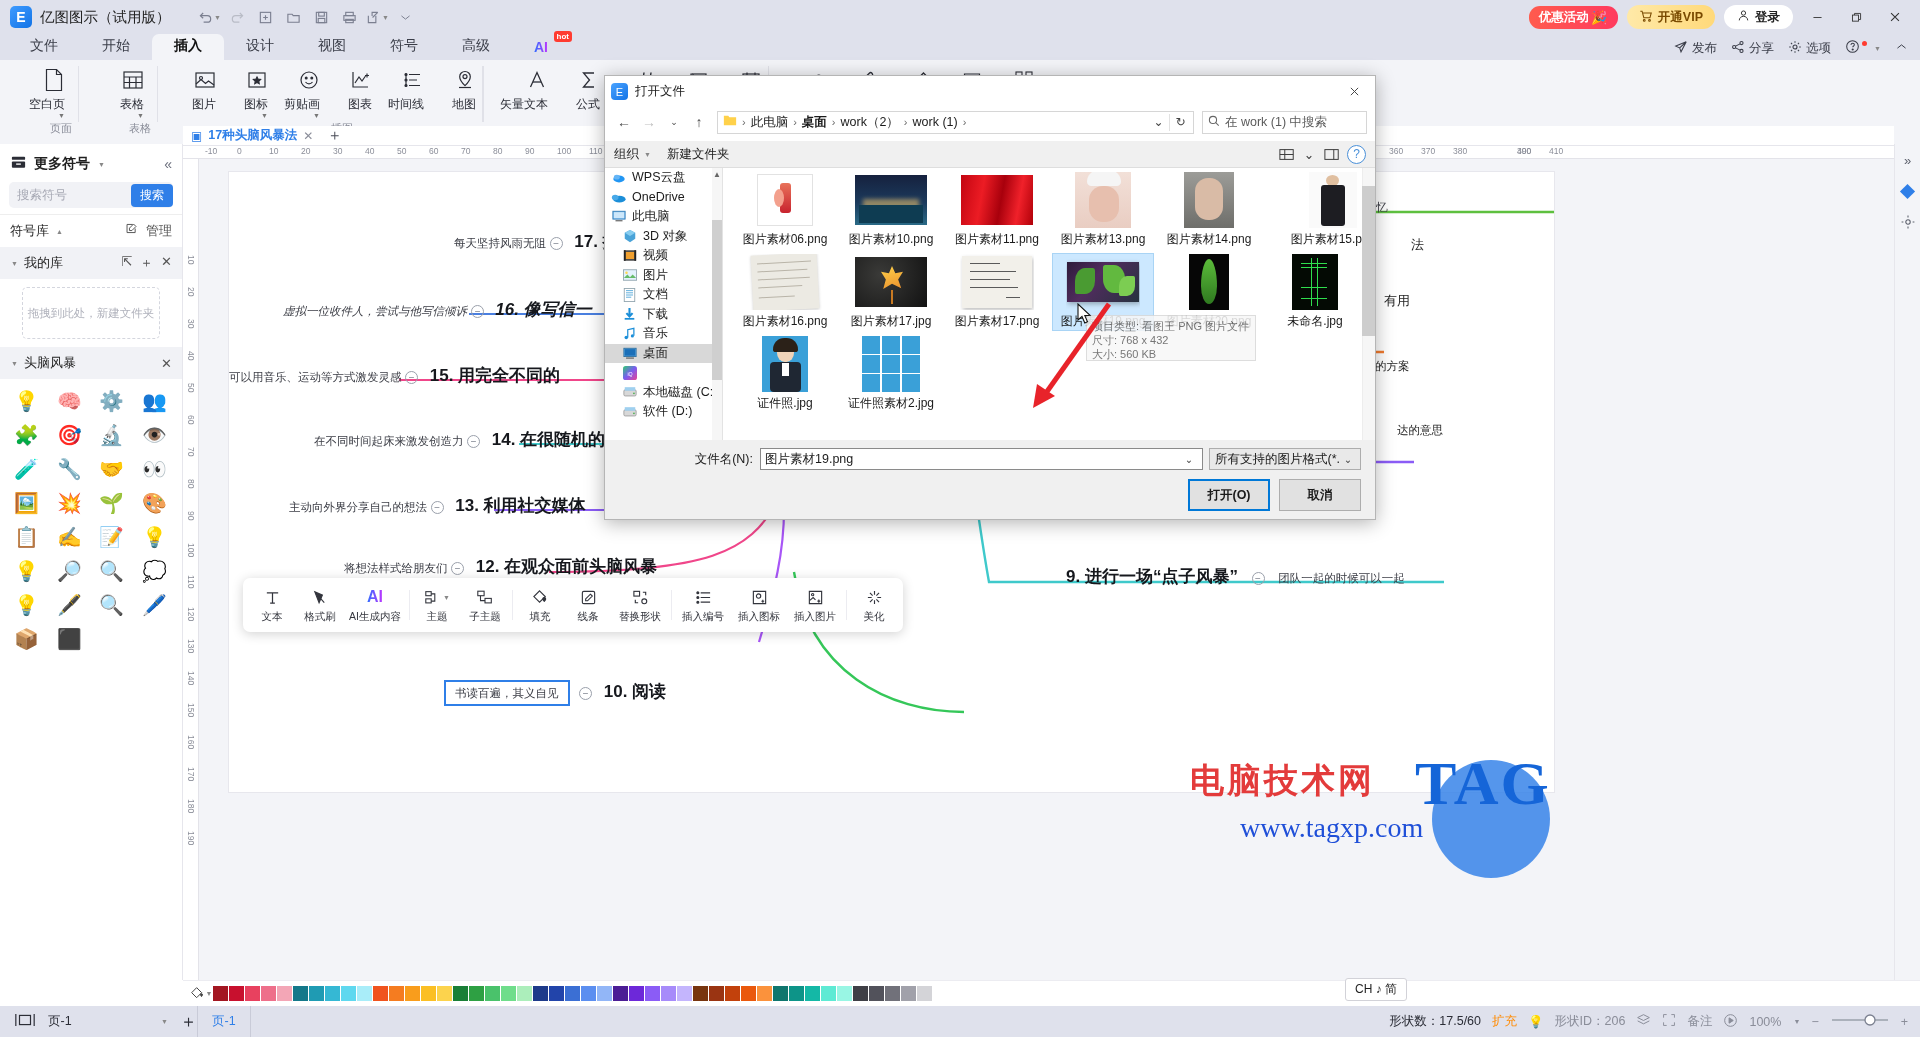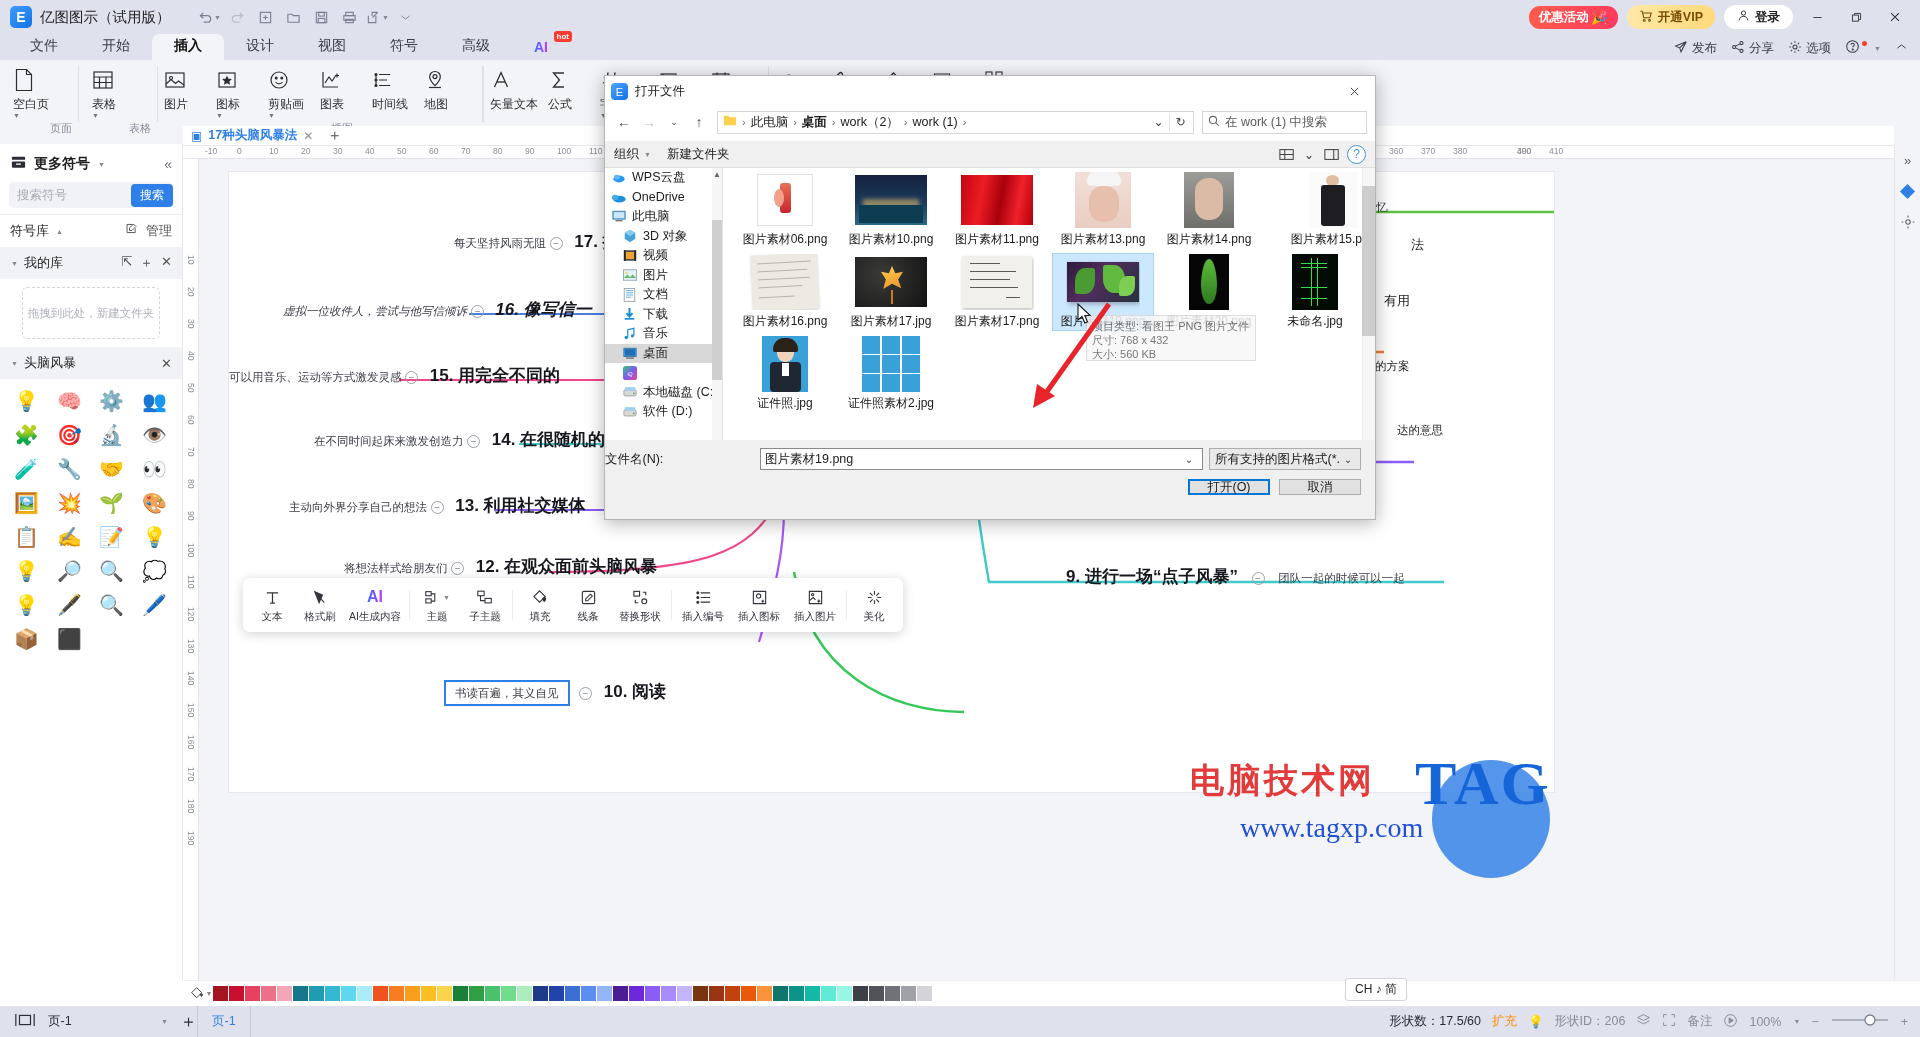--- a/index.html
+++ b/index.html
@@ -71,21 +71,21 @@
   .tr-item { display:flex; align-items:center; gap:4px; }
   .reddot { width:5px; height:5px; background:#ff3b30; border-radius:50%; position:relative; top:-5px; left:-2px;}
 
   
   #ribbon { height: 84px; background:#f3f4f8; display:flex; align-items:flex-start; position:relative; }
   .rgroup { display:flex; flex-direction:column; align-items:center; height:84px; position:relative; padding: 0 6px;}
   .rgroup-items { display:flex; align-items:flex-start; height:64px; }
   .rgroup-label { font-size:11px; color:#8a8d99; margin-top:-3px;margin-left:44px; }
   .rsep { width:1px; background:#e0e1e8; height:56px; margin-top:6px; }
   .ritem {
-    width: 52px; display:flex; flex-direction:column; align-items:flex-start; padding-top:7px;
+    width: 52px; display:flex; flex-direction:column; align-items:flex-end; padding-top:7px;
     color:#2b2d36;
   }
   .ritem .ico { height:26px; display:flex; align-items:center; justify-content:center; }
   .ritem .lab { font-size:12px; margin-top:3px; white-space:nowrap; }
   .ritem .dd { font-size:7px; color:#777; line-height:5px; }
 
   
   #left { position:absolute; left:0; top:144px; width:183px; bottom:57px; background:#fff; border-right:1px solid #e6e6ec; }
   .ls-head { display:flex; align-items:center; padding:10px 10px 6px; gap:7px; }
   .ls-head .t { font-size:14px; font-weight:bold; }
@@ -184,30 +184,30 @@
   #dlg-files { flex:1; position:relative; overflow:hidden; }
   .fgrid { position:absolute; left:12px; top:4px; right:14px; }
   .fcell { position:absolute; width:100px; text-align:center; }
   .fthumb { width:74px; height:56px; margin:0 auto; position:relative; overflow:hidden; }
   .fname { font-size:12px; margin-top:3px; color:#1b1b1b; white-space:nowrap; }
   .fcell.selected { background:#cce8ff; outline:1px solid #a9d4f5; }
   .fl-scroll { position:absolute; right:0; top:0; width:13px; bottom:0; background:#f6f6f6; border-left:1px solid #ededed;}
   .fl-thumb { position:absolute; right:0; top:18px; width:13px; height:150px; background:#cdcdcd; }
   #dlg-foot { position:absolute; left:0; right:0; bottom:0; height:79px; background:#f0f0f0; }
   .foot-row { display:flex; align-items:center; padding: 8px 14px 0 0; }
-  .foot-lab { width:155px; padding-right:7px; font-size:12.5px;}
+  .foot-lab { width:155px; text-align:right; padding-right:7px; font-size:12.5px;}
   #fname-input { flex:1; height:22px; border:1px solid #8a8a8a; background:#fff; display:flex; align-items:center;
                  padding:0 4px; font-size:12.5px; }
   #fname-input .cv { flex:1; }
   .ddbtn { width:18px; text-align:center; color:#444; font-size:10px;}
   #ftype { width:152px; height:22px; border:1px solid #adadad; background:#e9e9e9; display:flex; align-items:center;
            padding:0 3px 0 5px; font-size:12.5px; margin-left:6px; overflow:hidden; }
   .foot-btns { display:flex; justify-content:flex-end; gap:9px; padding:9px 14px 0 0; }
-  .dbtn { width:82px; height:16px; background:#e1e1e1; border:1px solid #adadad; font-size:12.5px;
-          display:flex; align-items:center; justify-content:center; }
+  .dbtn { width:82px; height:32px; background:#e1e1e1; border:1px solid #adadad; font-size:12.5px;
+          display:flex; align-items:center; justify-content:center;font-weight:bold; }
   .dbtn.primary { border:2px solid #0078d7; background:#e1e1e1; }
   #tooltip {
     position:absolute; left:1086px; top:315px; width:170px; height:46px;
     background:#f7f7f7; border:1px solid #d8d8d8; color:#5f5f5f; font-size:11px;
     padding:3px 5px; line-height:14px; z-index:110; opacity:.85;
   }
   #redarrow { position:absolute; left:1015px; top:296px; width:100px; height:120px; z-index:115; pointer-events:none; }
   #cursor { position:absolute; left:1077px; top:303px; z-index:120; }
 
   

